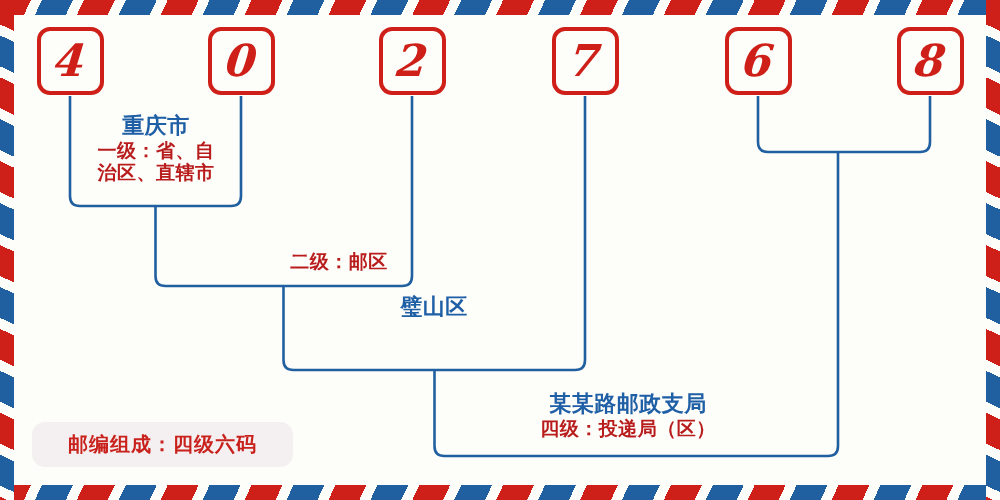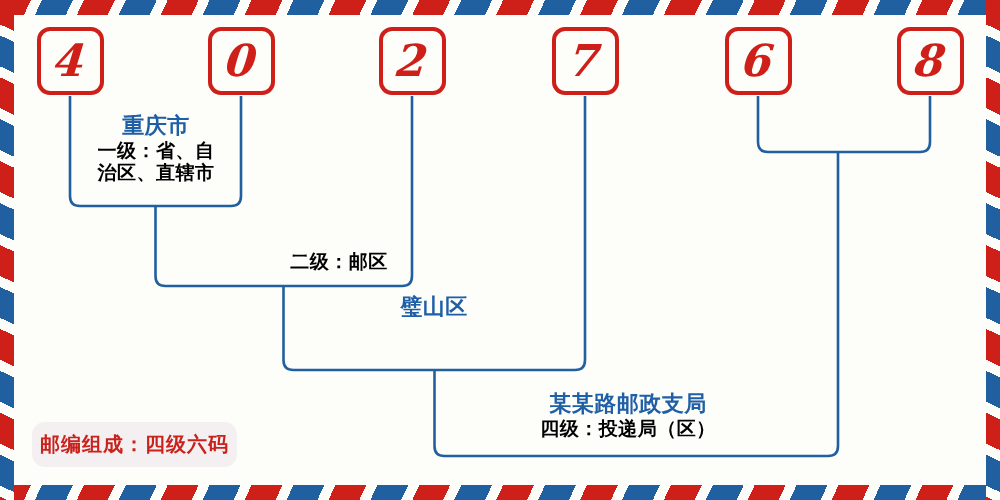--- a/index.html
+++ b/index.html
@@ -88,30 +88,30 @@
     font-family:"DejaVu Serif", serif;
     font-weight:bold;
     color:#1f5fa6;
     font-size:22px;
     letter-spacing:0.5px;
     text-align:center;
   }
   .label-sub{
     font-family:"DejaVu Sans", sans-serif;
     font-weight:bold;
-    color:#000000;
+    color:#b91c1c;
     font-size:19px;
     letter-spacing:0.5px;
   }
 
   
   #legend{
     position:absolute;
     left:32px;top:422px;
-    padding:9px 8px;
+    padding:9px 36px;
     background:#f4eff1;
     border-radius:13px;
     z-index:4;
   }
   #legend span{
     font-family:"DejaVu Serif", serif;
     font-weight:bold;
     color:#c9221c;
     font-size:20px;
     letter-spacing:1px;

